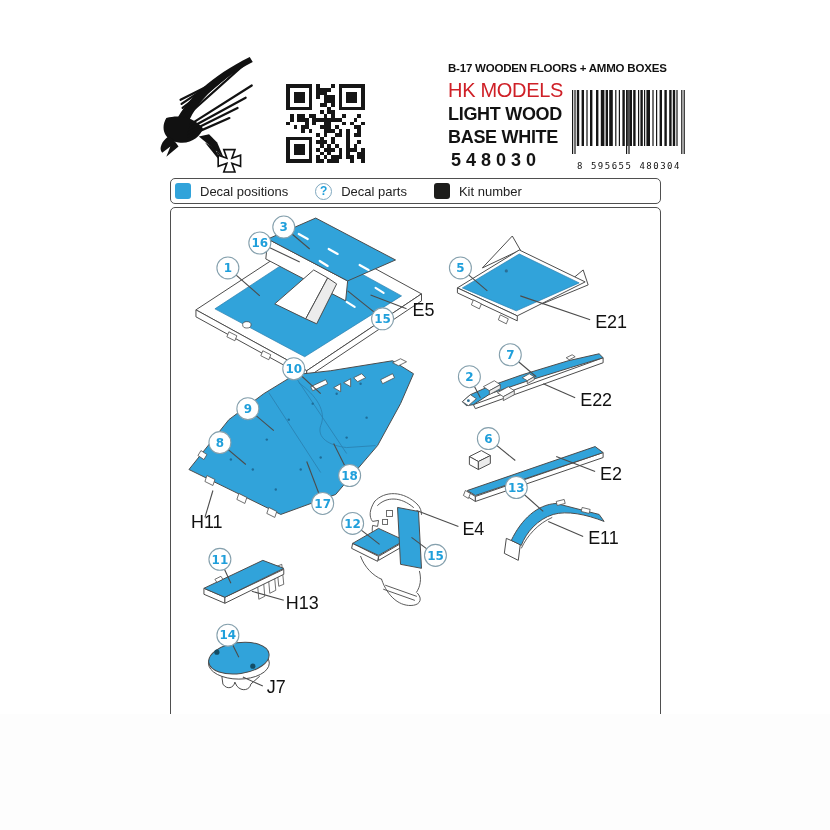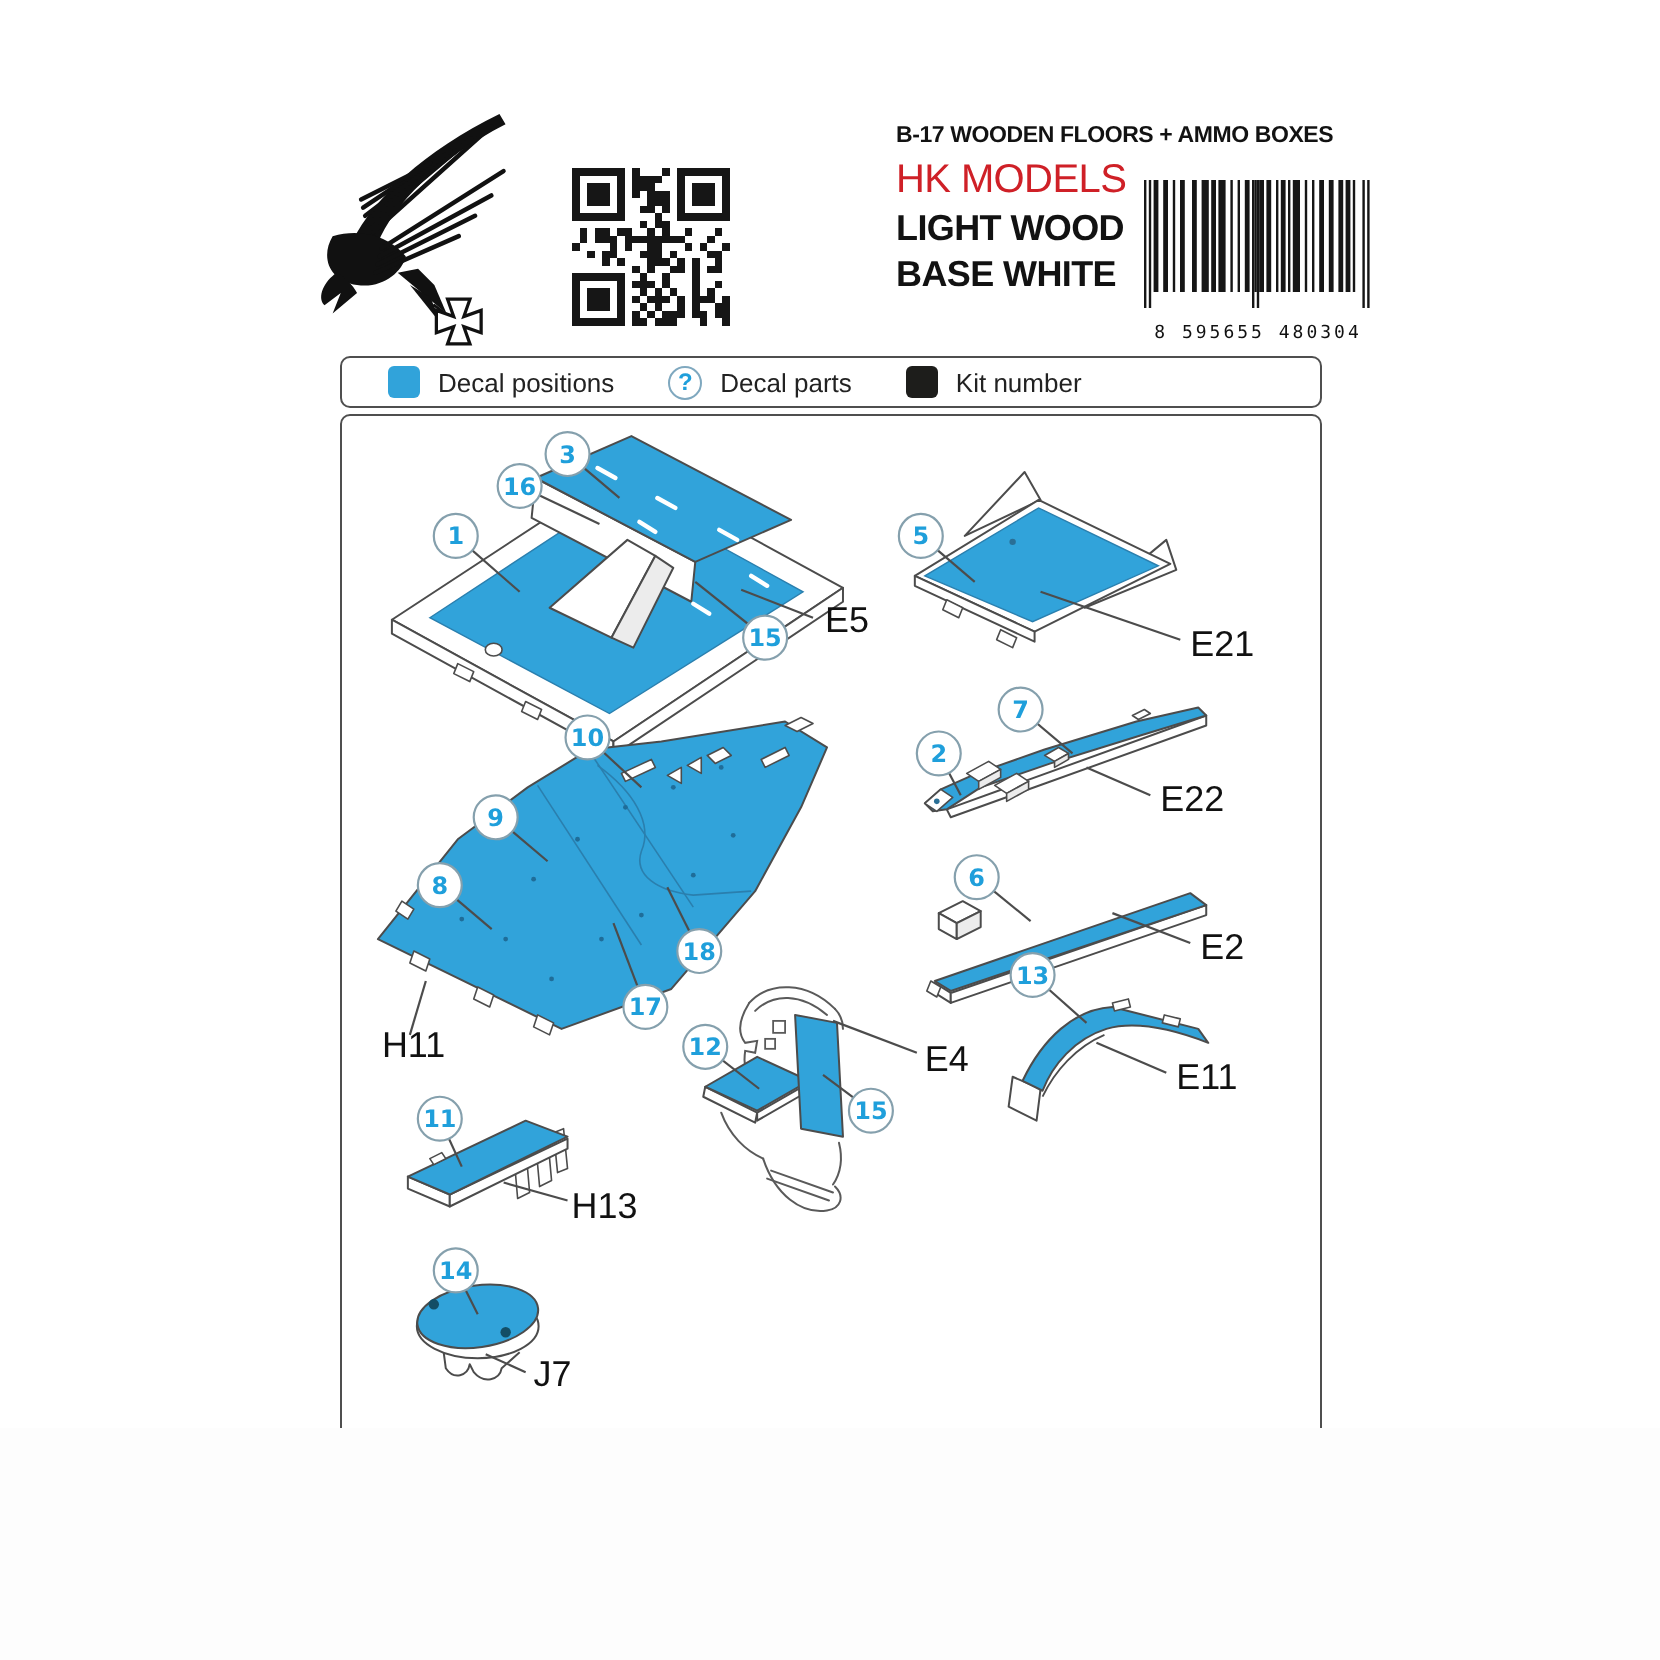--- a/index.html
+++ b/index.html
@@ -21,21 +21,21 @@
   .code{font-size:18px;font-weight:bold;color:#141414;margin-top:2px;letter-spacing:5px;margin-left:3px;}
   .bc-wrap{left:572px;top:90px;width:114px;}
   .bc-digits{font-family:"DejaVu Sans Mono",monospace;font-size:9px;color:#111;
              text-align:center;letter-spacing:1.5px;margin-top:1px;white-space:nowrap;}
   #qr{left:286px;top:84px;width:79px;height:79px;}
   #qr rect{fill:#161616;}
   #eagle{left:156px;top:55px;width:102px;height:118px;}
 
   
   .legend{left:170px;top:178px;width:491px;height:26px;border:1.5px solid #4f4f4f;border-radius:5px;
-          box-sizing:border-box;background:#fff;display:flex;align-items:center;padding-left:23px;}
+          box-sizing:border-box;background:#fff;display:flex;align-items:center;padding-left:4px;}
   .sw{width:16px;height:16px;border-radius:3px;flex:0 0 auto;}
   .sw-blue{background:var(--blue);}
   .sw-black{background:var(--kblack);}
   .qm{width:17px;height:17px;border-radius:50%;border:1.4px solid #7fa8bf;box-sizing:border-box;
       color:var(--numblue);font-weight:bold;font-size:12px;display:flex;align-items:center;justify-content:center;flex:0 0 auto;}
   .ltxt{font-size:13px;color:#222;margin-left:9px;margin-right:27px;white-space:nowrap;}
 
   
   .frame{left:170px;top:207px;width:491px;height:554px;border:1.5px solid #4f4f4f;border-radius:5px;
          box-sizing:border-box;background:#fff;}
@@ -223,20 +223,21 @@
       <rect x="13" y="20" width="1" height="1"></rect>
       <rect x="17" y="20" width="1" height="1"></rect>
       <rect x="20" y="20" width="1" height="1"></rect>
     </svg>
 
   <div class="abs hdr-text">
     <div class="hdr-title">B-17 WOODEN FLOORS + AMMO BOXES</div>
     <div class="brand">HK MODELS</div>
     <div class="finish">LIGHT WOOD</div>
     <div class="finish">BASE WHITE</div>
+    <div class="code">548030</div>
   </div>
 
   <div class="abs bc-wrap">
     <svg id="bars" viewBox="0 0 95 66" width="114" height="66" preserveAspectRatio="none">
         <rect x="4" y="0" width="2" height="56" fill="#161616"></rect>
         <rect x="8" y="0" width="2" height="56" fill="#161616"></rect>
         <rect x="12" y="0" width="1" height="56" fill="#161616"></rect>
         <rect x="15" y="0" width="2" height="56" fill="#161616"></rect>
         <rect x="20" y="0" width="2" height="56" fill="#161616"></rect>
         <rect x="24" y="0" width="3" height="56" fill="#161616"></rect>

